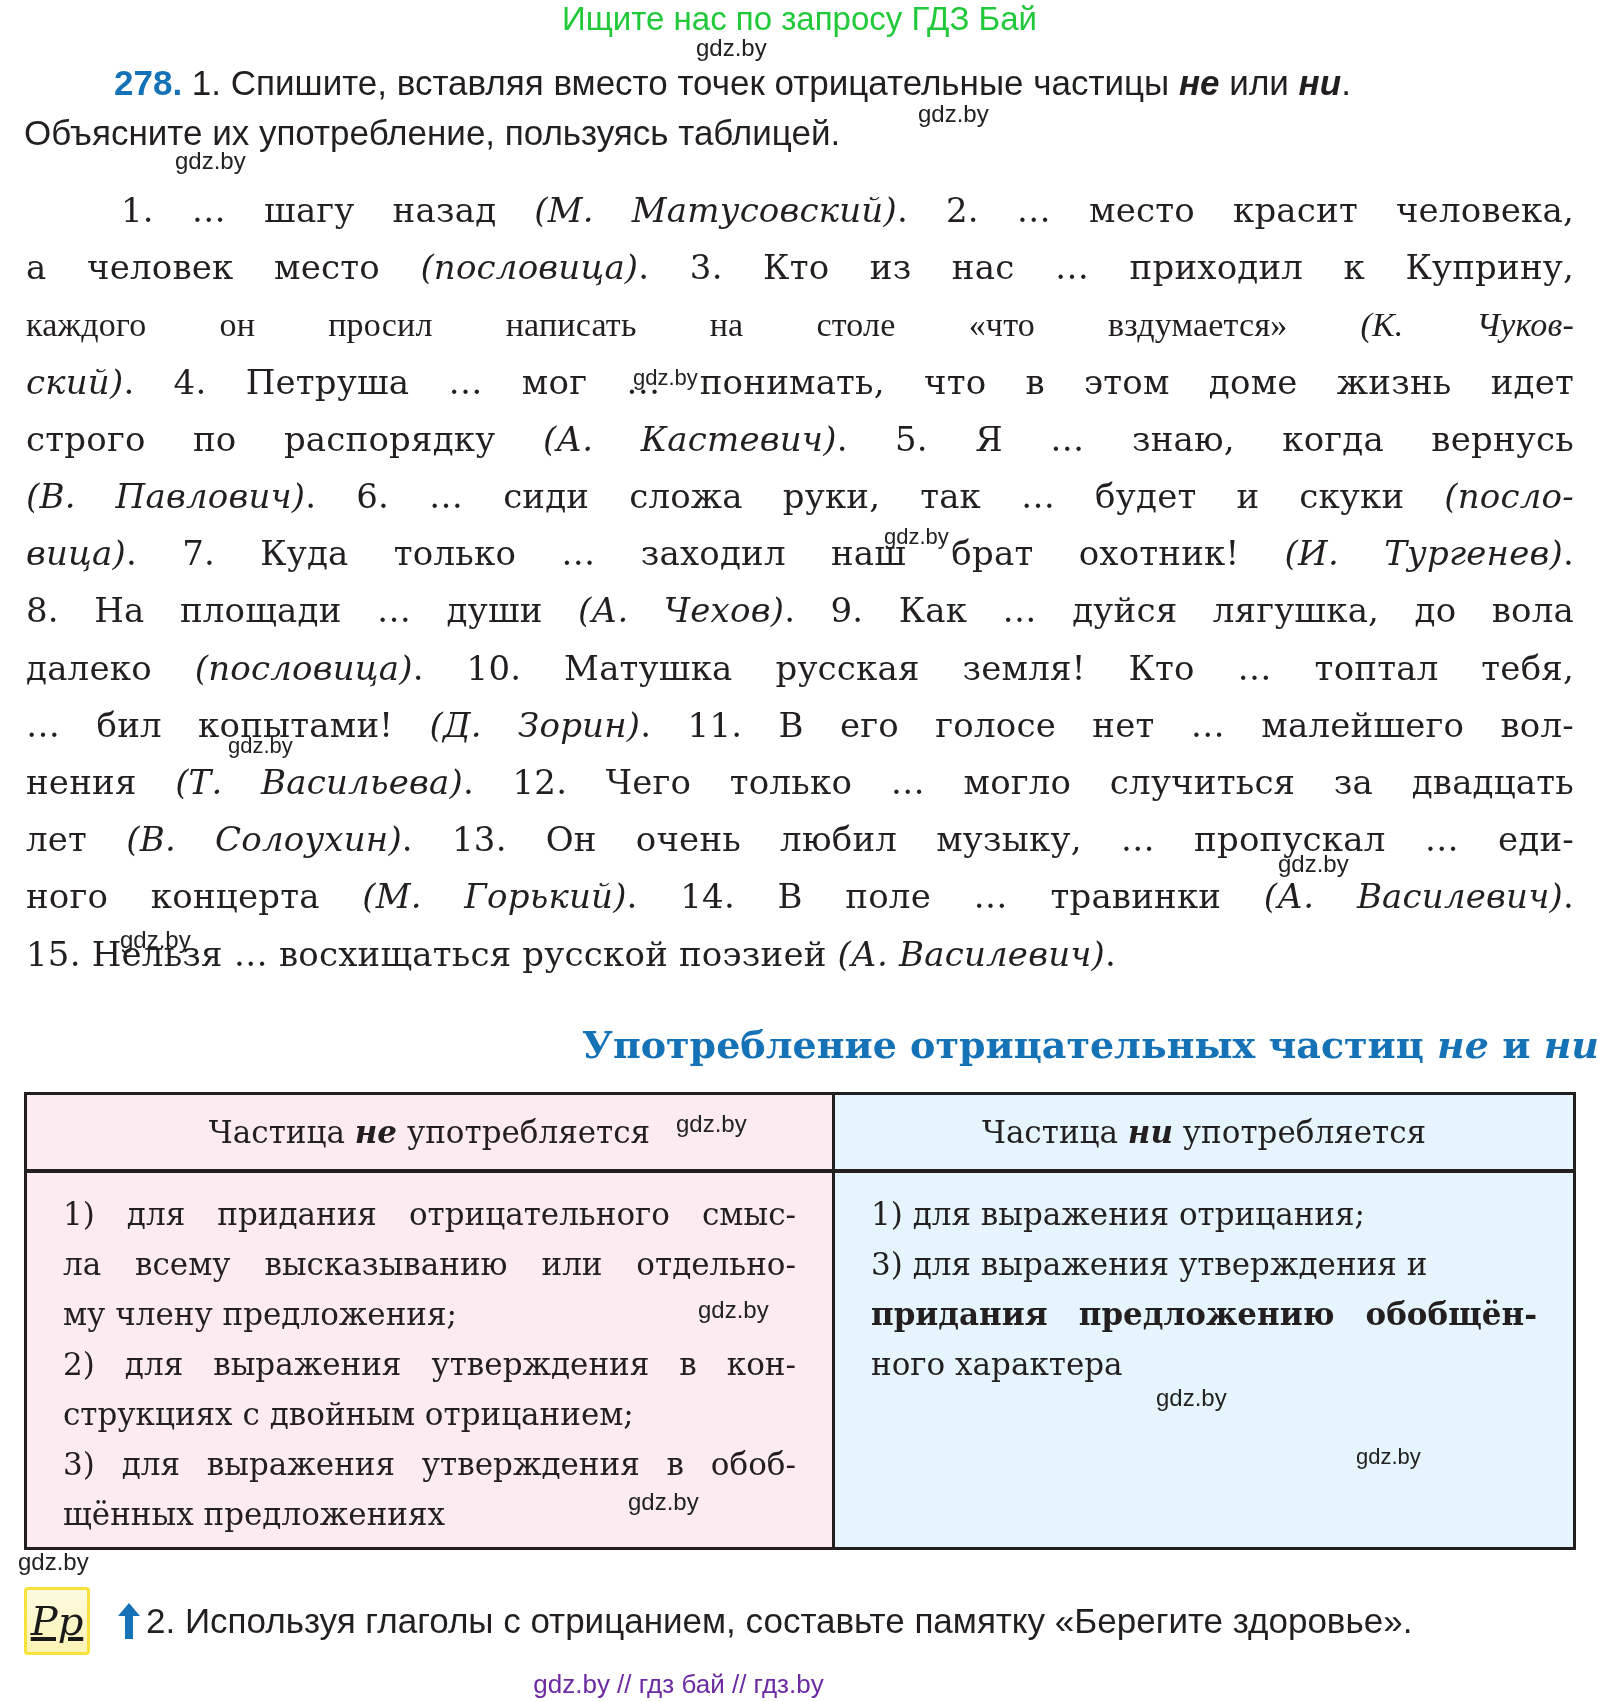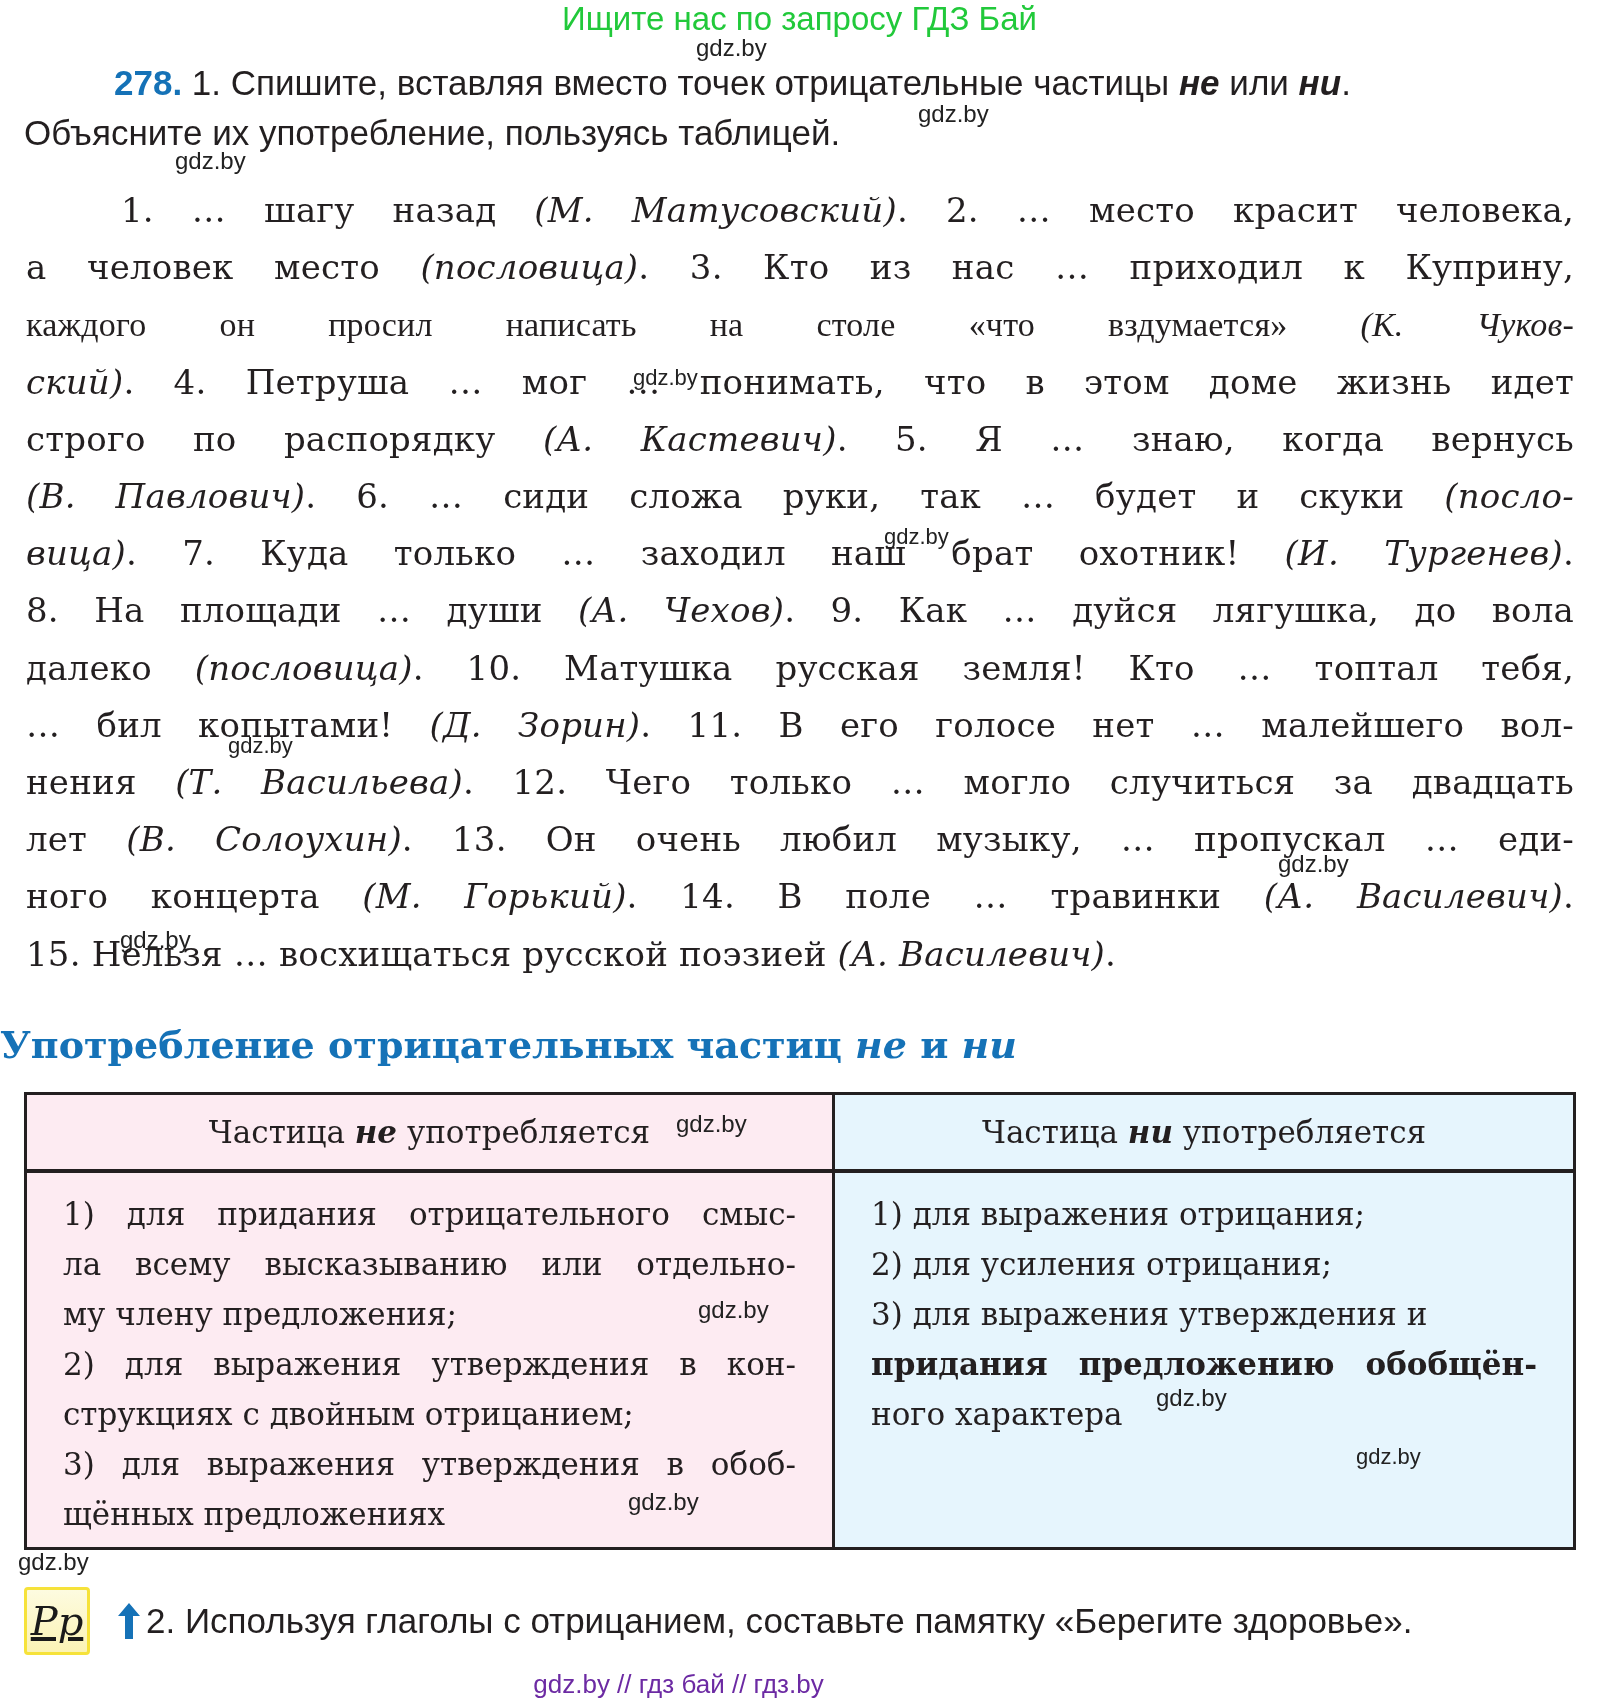--- a/index.html
+++ b/index.html
@@ -8,21 +8,21 @@
   .top-banner { position:absolute; left:0; width:1599px; top:0; text-align:center; font-size:33px; color:#21c93a; }
   .wm { position:absolute; font-family:"Liberation Sans", sans-serif; font-size:24px; color:#222; line-height:1; }
   .wm.small { font-size:22px; }
   .task { position:absolute; left:24px; width:1552px; top:58px; font-family:"Liberation Sans", sans-serif; font-size:35px; line-height:50px; color:#231f20; }
   .task .num { color:#1572b7; font-weight:bold; }
   .task .b { font-weight:bold; font-style:italic; }
   .task .indent { display:inline-block; width:90px; }
   .exercise { position:absolute; left:26px; width:1548px; top:182px; font-family:"DejaVu Serif", serif; font-size:34px; line-height:57.2px; text-align:justify; color:#231f20; letter-spacing:0.2px; }
   .exercise .it { font-style:italic; }
   .exercise .lead { display:inline-block; width:95px; }
-  .tbl-title { position:absolute; left:0; width:1599px; top:1022px; text-align:left; font-family:"DejaVu Serif", serif; font-weight:bold; font-size:38px; color:#1572b7; }
+  .tbl-title { position:absolute; left:0; width:1599px; top:1022px; text-align:right; font-family:"DejaVu Serif", serif; font-weight:bold; font-size:38px; color:#1572b7; }
   .tbl-title .it { font-style:italic; }
   .table { position:absolute; left:24px; top:1092px; width:1552px; height:458px; border:3px solid #231f20; box-sizing:border-box; display:flex; }
   .col { flex:0 0 auto; height:100%; display:flex; flex-direction:column; box-sizing:border-box; }
   .col.left { width:808px; background:#fdebf2; border-right:3px solid #231f20; }
   .col.right { flex:1 1 auto; background:#e6f5fd; }
   .col .head { height:78px; border-bottom:4px solid #231f20; display:flex; align-items:center; justify-content:center; font-family:"DejaVu Serif", serif; font-size:31px; box-sizing:border-box; }
   .col .head .it { font-style:italic; font-weight:bold; }
   .col .body { padding:16px 36px 0 36px; font-family:"DejaVu Serif", serif; font-size:31px; line-height:50px; text-align:justify; }
   .footer-task { position:absolute; left:24px; top:1585px; height:72px; width:1560px; display:flex; align-items:center; font-family:"Liberation Sans", sans-serif; font-size:35px; color:#231f20; }
   .pp-icon { width:66px; height:68px; border:3px solid #f6e23a; border-radius:4px; background:linear-gradient(180deg,#fdfbe0,#fbf3b5); box-sizing:border-box; display:flex; align-items:center; justify-content:center; margin-right:28px; font-family:"DejaVu Serif", serif; font-style:italic; font-size:40px; color:#1a1a1a;text-decoration:underline; }
@@ -90,21 +90,20 @@
         <div style="text-align-last: justify;">3) для выражения утверждения в обоб-</div>
         <div style="text-align-last: left;">щённых предложениях</div>
       </div>
   </div>
   <div class="col right">
     <div class="head">
       <span>Частица</span>&nbsp;<span class="it">ни</span>&nbsp;<span>употребляется</span>
     </div>
     <div class="body" id="right-body">
         <div style="text-align-last: left;">1) для выражения отрицания;</div>
-        <div style="text-align-last: left;">2) для усиления отрицания;</div>
         <div style="text-align-last: left;">3) для выражения утверждения и</div>
         <div style="text-align-last: justify; font-weight: bold;">придания предложению обобщён-</div>
         <div style="text-align-last: left;">ного характера</div>
       </div>
   </div>
 </div>
 
 <div class="wm" style="left:676px; top:1112px;">gdz.by</div>
 <div class="wm" style="left:698px; top:1298px;">gdz.by</div>
 <div class="wm" style="left:1156px; top:1386px;">gdz.by</div>

